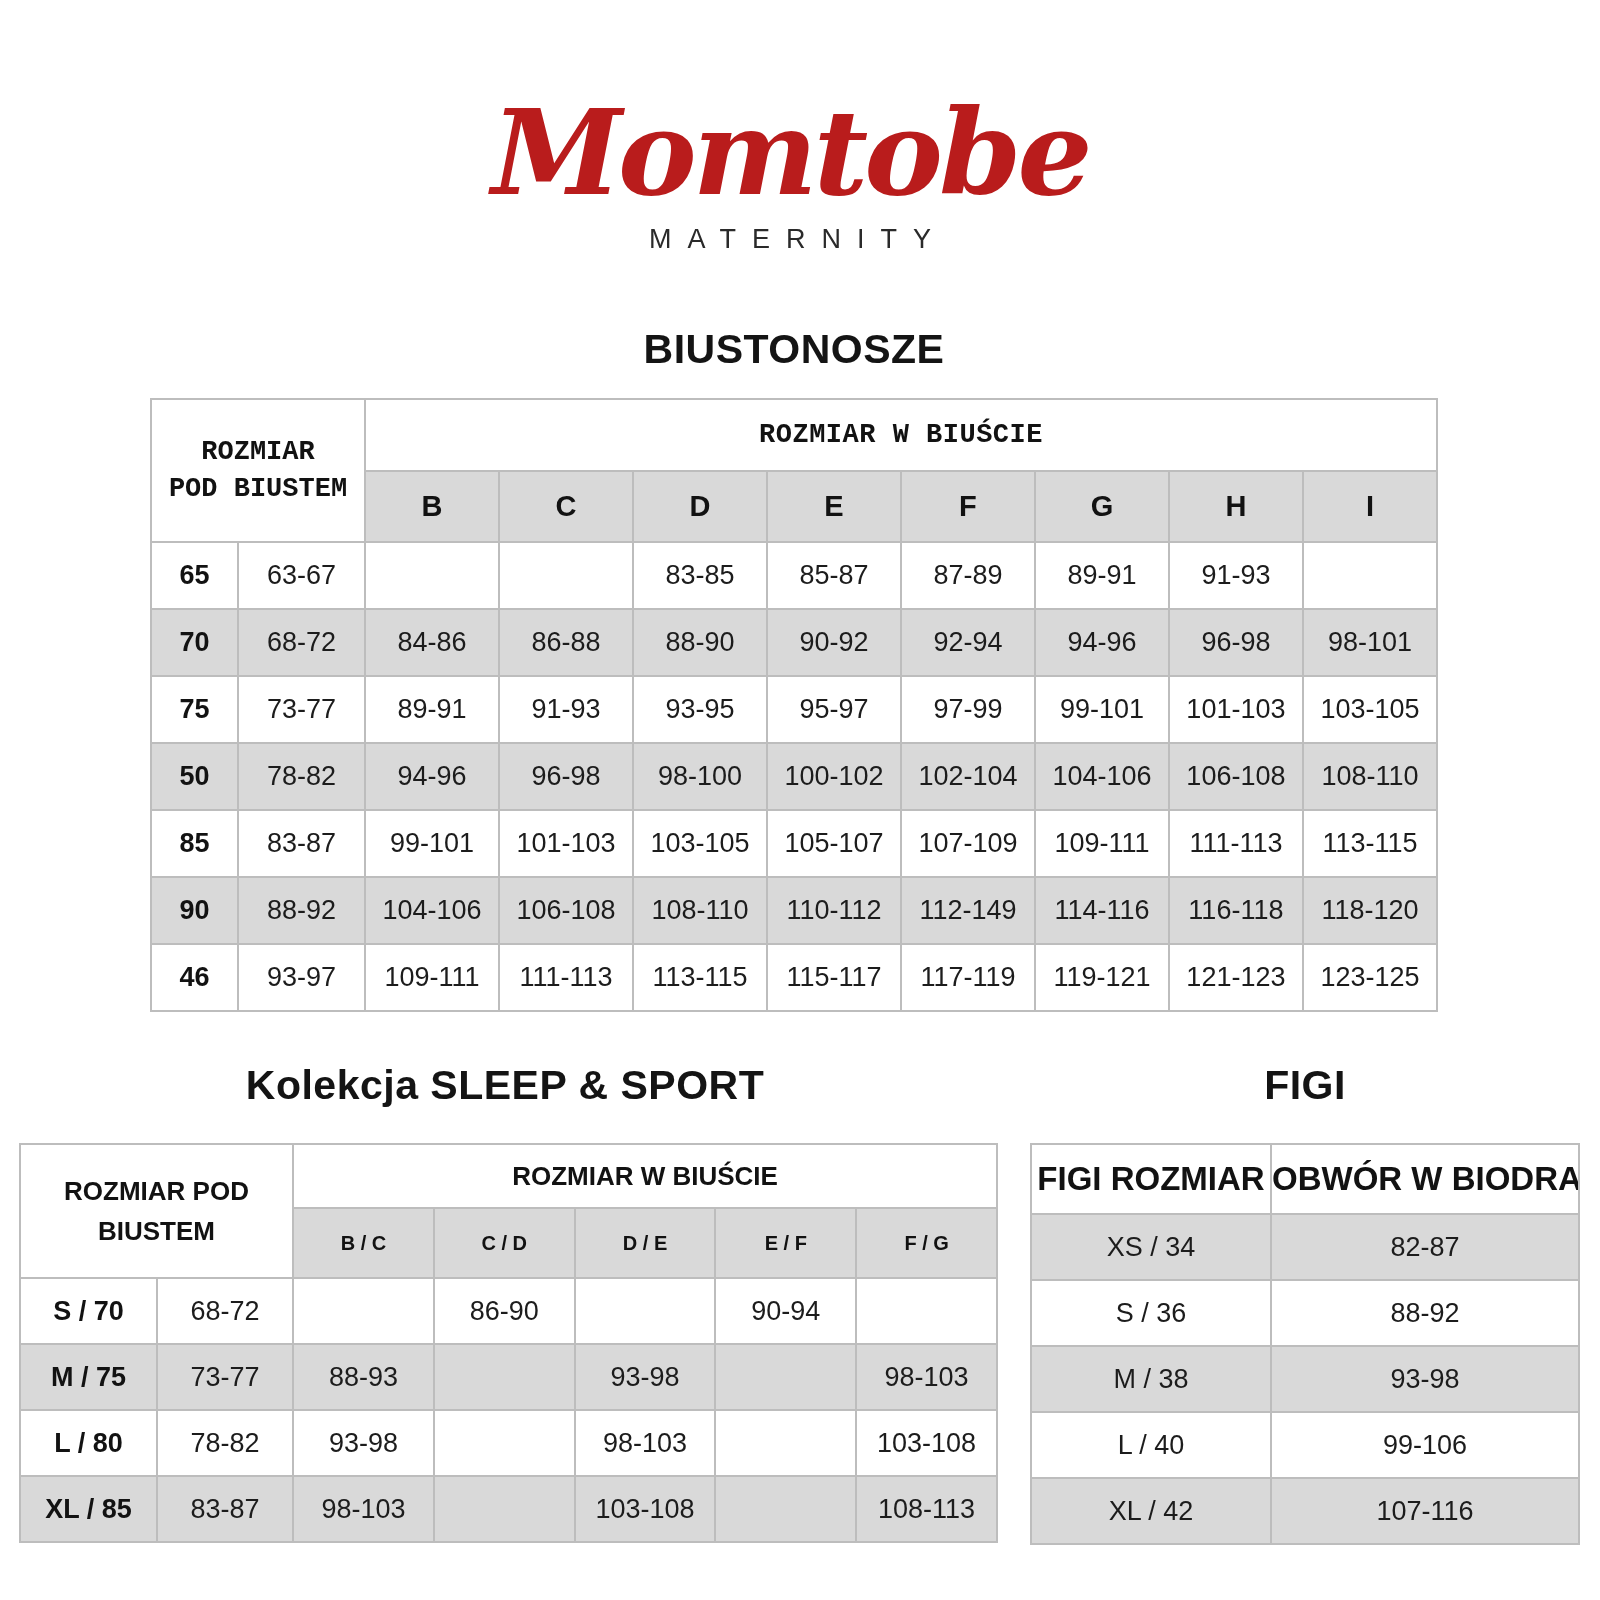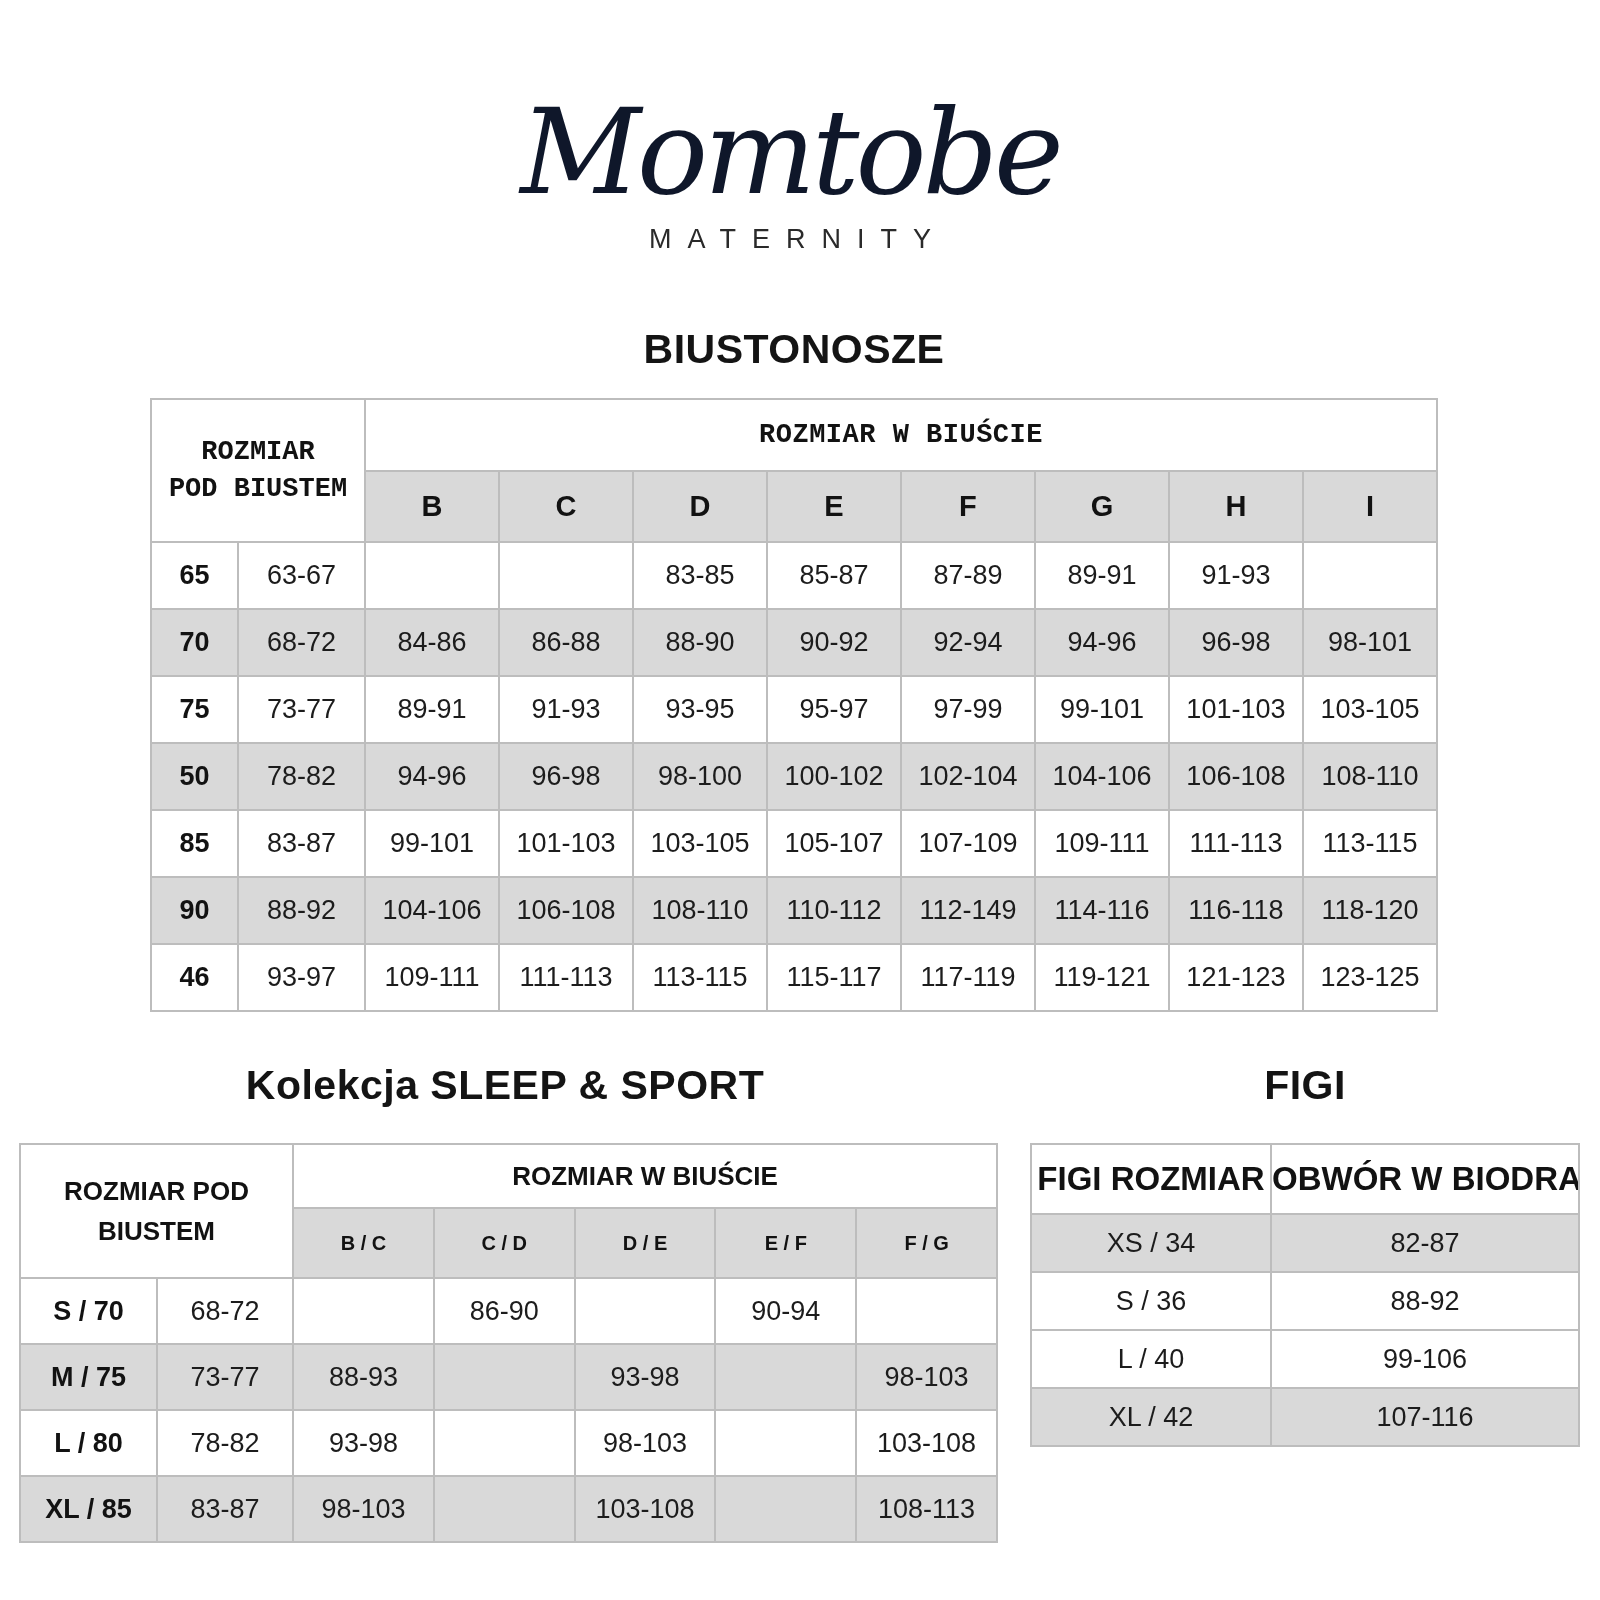--- a/index.html
+++ b/index.html
@@ -9,23 +9,23 @@
     position: relative;
     font-family: "Liberation Sans", sans-serif;
     color: #1c1c1c;
     overflow: hidden;
   }
 
   
   .logo-wrap { position: absolute; top: 88px; left: 0; width: 1580px; text-align: center; }
   .logo-script {
     font-family: "DejaVu Serif", serif;
-    font-style: italic; font-weight: 400;
+    font-style: italic; font-weight: 700;
     font-size: 118px; line-height: 1.1;
-    letter-spacing: -4px; color: #0f172a;
+    letter-spacing: -4px; color: #b91c1c;
   }
   .logo-tagline {
     margin-top: 6px;
     font-size: 27px; font-weight: 400;
     letter-spacing: 16px; text-indent: 16px;
     color: #2a2a2a;
   }
 
   
   .section-title {
@@ -76,21 +76,21 @@
   .sleep-table tbody tr { height: 66px; }
   .sleep-table .corner-cell { font-size: 26px; line-height: 1.55; }
   .sleep-table .span-header { font-size: 26px; }
   .sleep-table .cup-row th { font-size: 20px; }
   .sleep-table tbody td:first-child { font-weight: 700; color: #121212; }
 
   
   .figi-table { left: 1030px; top: 1143px; width: 550px; }
   .figi-table col.c-size { width: 240px; }
   .figi-table thead tr { height: 70px; }
-  .figi-table tbody tr { height: 58px; padding-left: 16px; }
+  .figi-table tbody tr { height: 66px; padding-left: 16px; }
   .figi-table thead th { font-size: 33px; }
 </style>
 </head>
 <body>
 
 <div class="logo-wrap">
   <div class="logo-script">Momtobe</div>
   <div class="logo-tagline">MATERNITY</div>
 </div>
 
@@ -302,20 +302,24 @@
   </thead>
   <tbody>
       <tr class="shaded">
         <td>XS / 34</td>
         <td>82-87</td>
       </tr>
       <tr>
         <td>S / 36</td>
         <td>88-92</td>
       </tr>
+      <tr class="shaded">
+        <td>M / 38</td>
+        <td>93-98</td>
+      </tr>
       <tr>
         <td>L / 40</td>
         <td>99-106</td>
       </tr>
       <tr class="shaded">
         <td>XL / 42</td>
         <td>107-116</td>
       </tr>
     </tbody>
 </table>

